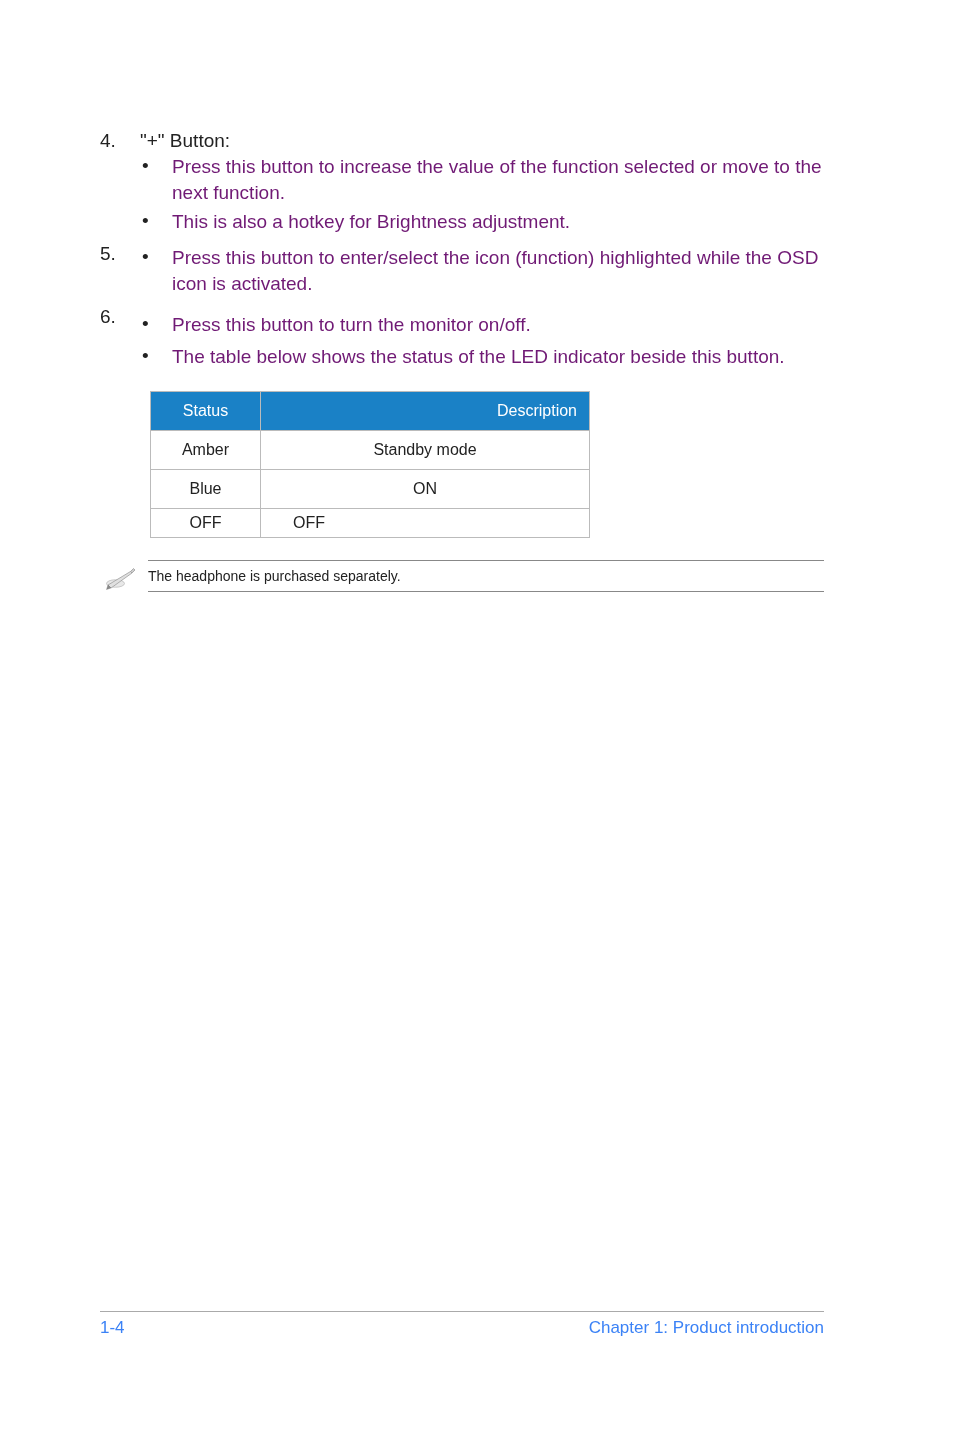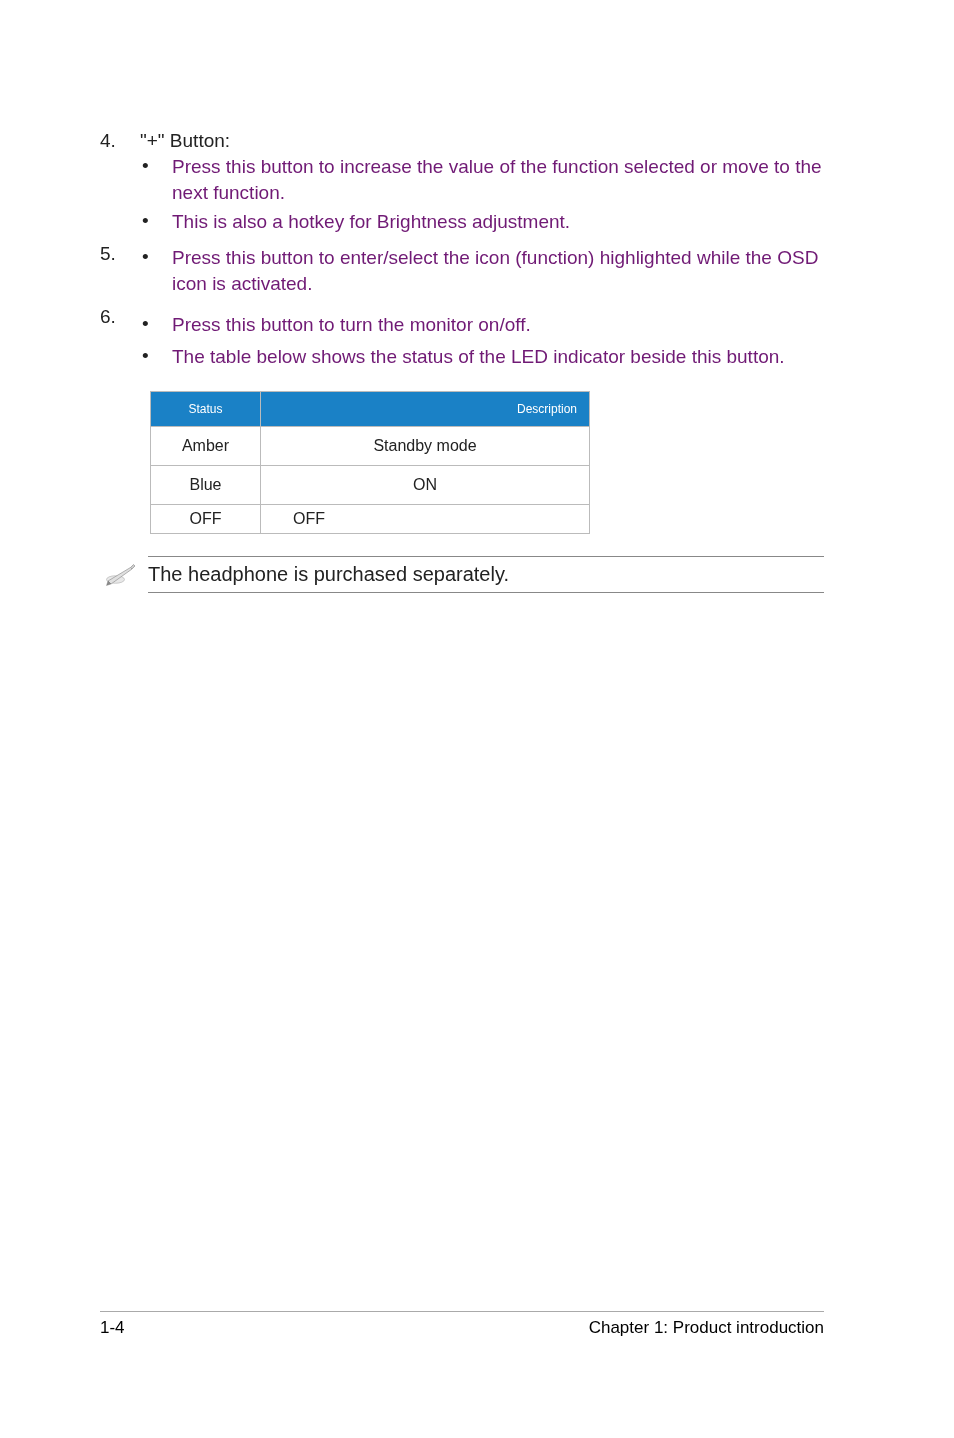--- a/index.html
+++ b/index.html
@@ -78,21 +78,21 @@
     table.status-table th, table.status-table td {
       border: 1px solid #bbb;
       font-size: 16px;
       padding: 10px 12px;
       text-align: right;
     }
     table.status-table th {
       background: #1a81c6;
       color: #fff;
       font-weight: normal;
-      font-size: 12px;
+      font-size: 16px;
     }
     table.status-table th:first-child {
       width: 110px;
       text-align: center;
     }
     table.status-table td:first-child {
       text-align: center;
       padding-left: 24px;
       padding-right: 24px;
     }
@@ -117,40 +117,40 @@
       padding-left: 2px;
       padding-top: 4px;
     }
     .note-box {
       flex: 1;
       border-top: 1.5px solid #888;
       border-bottom: 1.5px solid #888;
       padding: 6px 0 6px 0;
     }
     .note-text {
-      font-size: 20px;
+      font-size: 14px;
       color: #222;
     }
     .footer {
       position: absolute;
       left: 0;
       right: 0;
       bottom: 100px;
       padding: 0 130px 0 100px;
     }
     .footer-rule {
       border: none;
       border-top: 1.5px solid #aaa;
       margin-bottom: 6px;
     }
     .footer-row {
       display: flex;
       justify-content: space-between;
       font-size: 17px;
-      color: #000000;
+      color: #3b82f6;
     }
   </style>
 </head>
 <body>
 
 <div class="page">
 
   <div class="list-item">
     <div class="list-num">4.</div>
     <div class="list-content">

